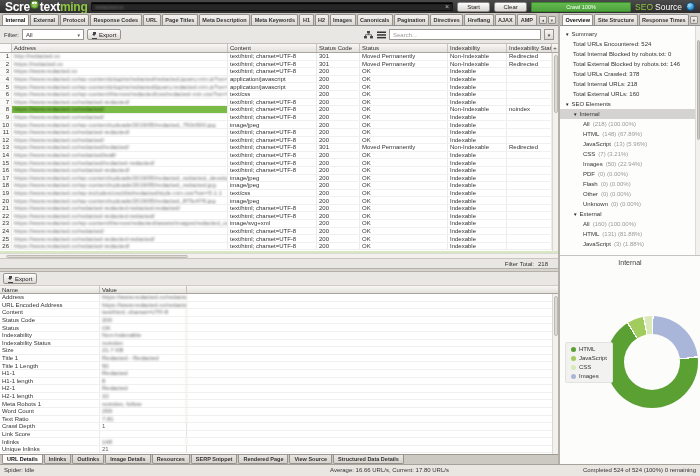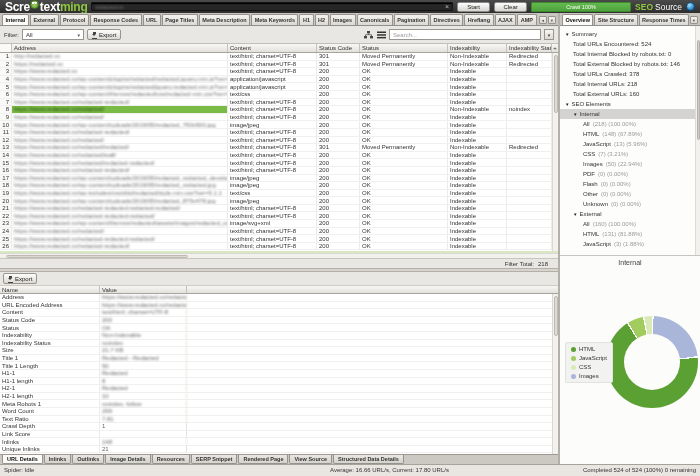--- a/index.html
+++ b/index.html
@@ -16,21 +16,21 @@
                radial-gradient(circle at 65% 25%, #fff 0 1px, transparent 1.5px),
                radial-gradient(circle at 50% 60%, #9ed161, #5f9a2e 80%); border:1px solid #467a1d; }
   .urlfield { width:376px; height:9px; background:#262626; border:1px solid #141414; box-shadow:inset 0 1px 1px #000; border-radius:1px;
     display:flex; align-items:center; justify-content:space-between; padding:0 3px; color:#9a9a9a; font-size:5.5px; }
   .urlfield .x { color:#bbb; font-size:7px; line-height:6px; }
   .btn { height:10px; min-width:33px; background:linear-gradient(#fdfdfd,#d8d5d0); border:1px solid #8a8a8a; border-radius:2px;
     font-size:6px; color:#222; display:flex; align-items:center; justify-content:center; padding:0 7px; }
   .progress { width:104px; height:10px; background:linear-gradient(#63b94f,#4ea23c); border:1px solid #3b8a2c; color:#fff; font-size:5.5px;
     display:flex; align-items:center; justify-content:center; border-radius:1px; }
   .brand { margin-left:auto; display:flex; align-items:center; gap:2px; font-size:8.5px; white-space:nowrap; }
-  .brand .seo { color:#8dc63f; font-weight:bold; }
+  .brand .seo { color:#8dc63f; font-weight:normal; }
   .brand .spider { color:#fff; }
   .spider-ball { width:9px; height:9px; border-radius:50%; background:radial-gradient(circle at 32% 28%, #aee0f5, #2a8fd0 65%, #115f96); border:1px solid #0d4f80; margin-left:2px; }
 
   
   .content { flex:1; display:flex; min-height:0; }
   .left { width:558px; display:flex; flex-direction:column; min-height:0; }
   .right { width:142px; border-left:2px solid #b3b0aa; display:flex; flex-direction:column; min-height:0; background:#fcfcfb; }
 
   
   .tabbar { height:13px; background:#c9c5bf; border-bottom:1px solid #8f8f8f; display:flex; align-items:flex-end; padding:1px 2px 0; flex:none; overflow:hidden; position:relative; }

